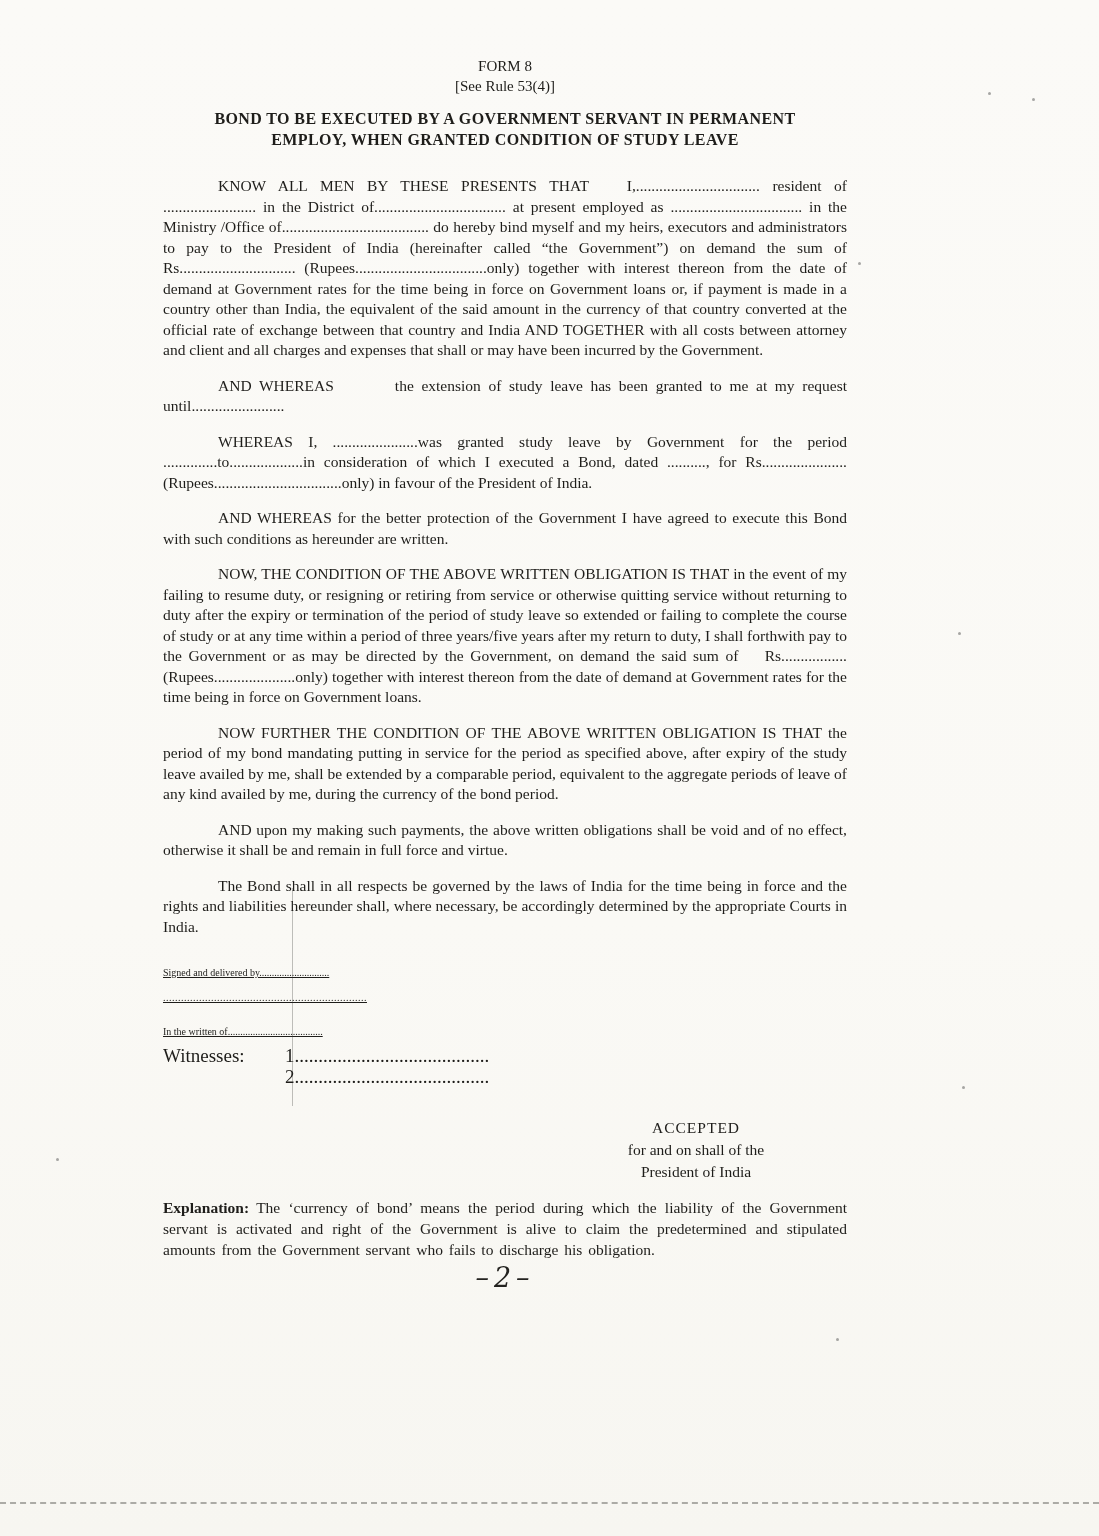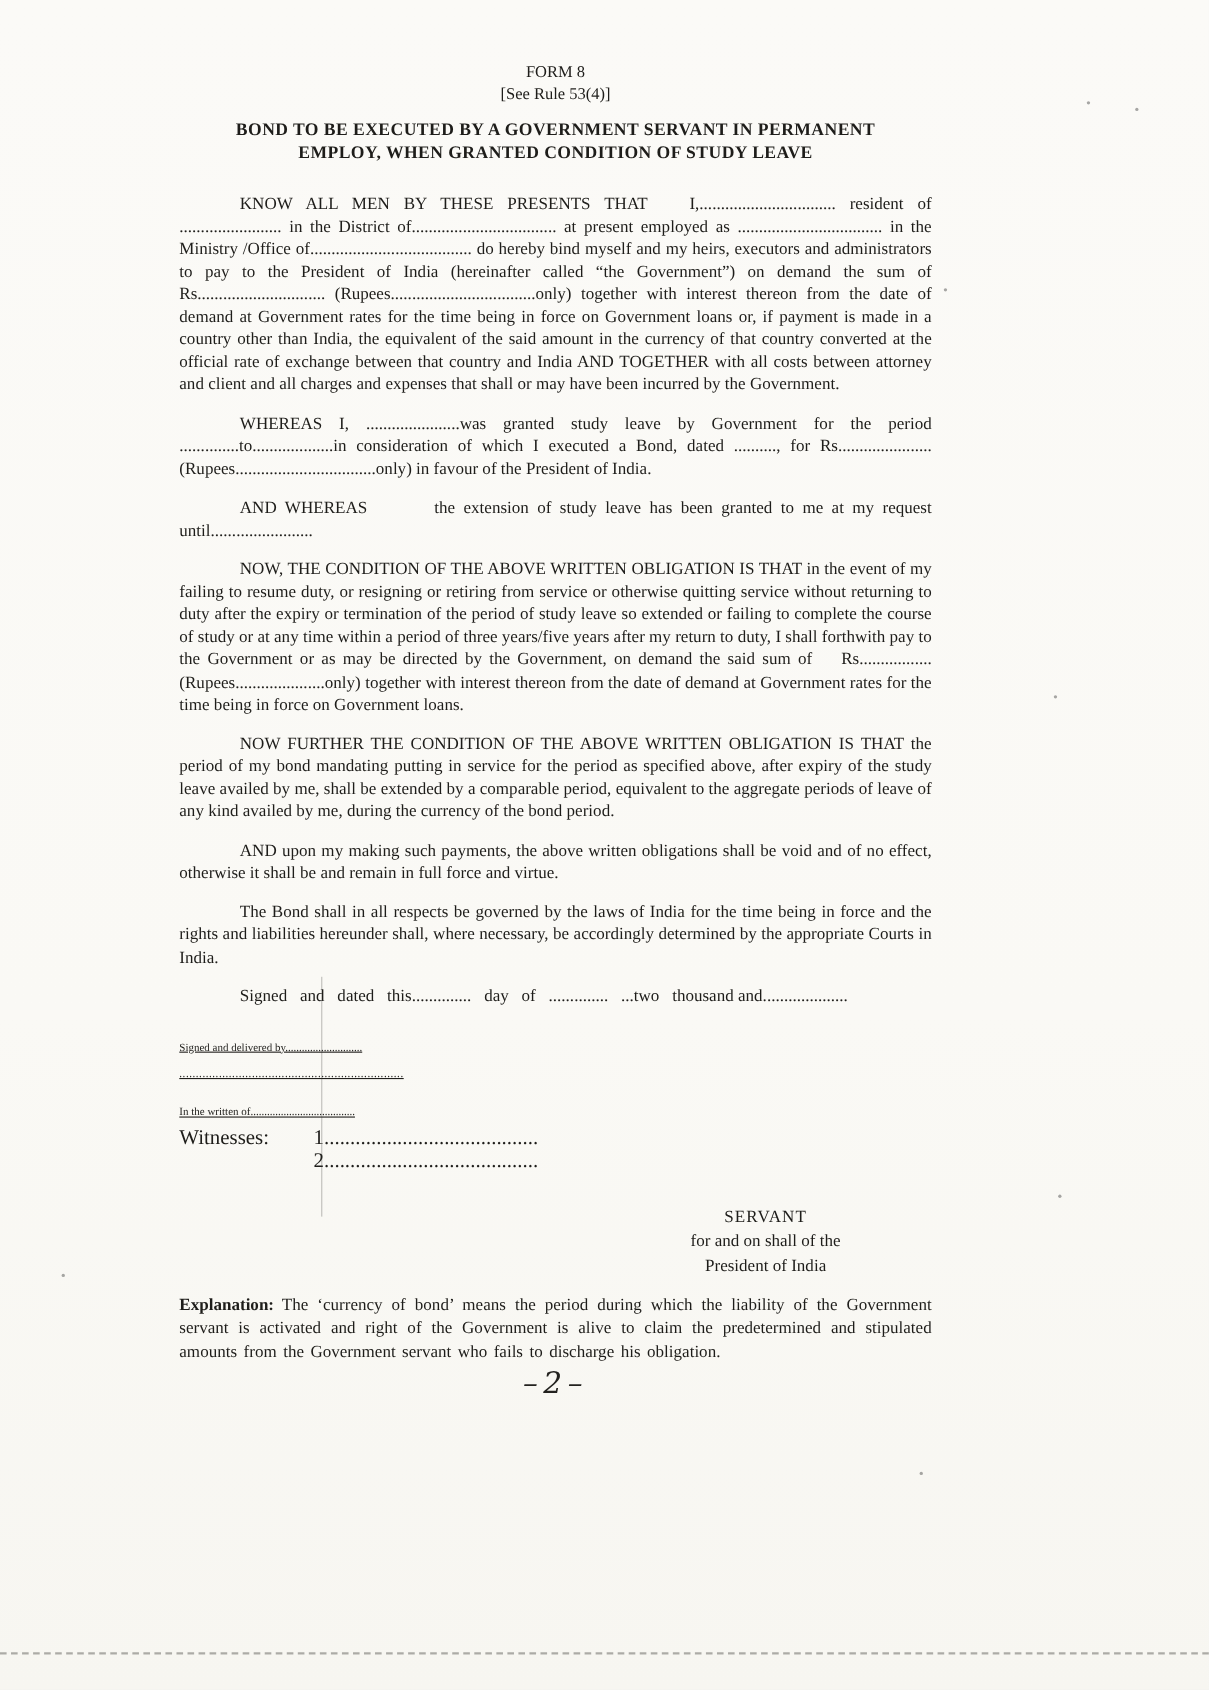--- a/index.html
+++ b/index.html
@@ -101,42 +101,42 @@
       <div>FORM 8</div>
       <div>[See Rule 53(4)]</div>
     </div>
 
     <div class="doc-title">
       <div>BOND TO BE EXECUTED BY A GOVERNMENT SERVANT IN PERMANENT</div>
       <div>EMPLOY, WHEN GRANTED CONDITION OF STUDY LEAVE</div>
     </div>
 
     <p class="para first">KNOW ALL MEN BY THESE PRESENTS THAT&nbsp;&nbsp; I,................................ resident of ........................ in the District of.................................. at present employed as .................................. in the Ministry /Office of...................................... do hereby bind myself and my heirs, executors and administrators to pay to the President of India (hereinafter called “the Government”) on demand the sum of Rs.............................. (Rupees..................................only) together with interest thereon from the date of demand at Government rates for the time being in force on Government loans or, if payment is made in a country other than India, the equivalent of the said amount in the currency of that country converted at the official rate of exchange between that country and India AND TOGETHER with all costs between attorney and client and all charges and expenses that shall or may have been incurred by the Government.</p>
+    <p class="para">AND WHEREAS&nbsp;&nbsp;&nbsp;&nbsp;&nbsp;&nbsp;&nbsp; the extension of study leave has been granted to me at my request until........................</p>
     <p class="para">WHEREAS I, ......................was granted study leave by Government for the period ..............to...................in consideration of which I executed a Bond, dated .........., for Rs......................(Rupees.................................only) in favour of the President of India.</p>
-    <p class="para">AND WHEREAS&nbsp;&nbsp;&nbsp;&nbsp;&nbsp;&nbsp;&nbsp; the extension of study leave has been granted to me at my request until........................</p>
+    <p class="para">AND WHEREAS for the better protection of the Government I have agreed to execute this Bond with such conditions as hereunder are written.</p>
     <p class="para">NOW, THE CONDITION OF THE ABOVE WRITTEN OBLIGATION IS THAT in the event of my failing to resume duty, or resigning or retiring from service or otherwise quitting service without returning to duty after the expiry or termination of the period of study leave so extended or failing to complete the course of study or at any time within a period of three years/five years after my return to duty, I shall forthwith pay to the Government or as may be directed by the Government, on demand the said sum of&nbsp;&nbsp;&nbsp; Rs................. (Rupees.....................only) together with interest thereon from the date of demand at Government rates for the time being in force on Government loans.</p>
     <p class="para">NOW FURTHER THE CONDITION OF THE ABOVE WRITTEN OBLIGATION IS THAT the period of my bond mandating putting in service for the period as specified above, after expiry of the study leave availed by me, shall be extended by a comparable period, equivalent to the aggregate periods of leave of any kind availed by me, during the currency of the bond period.</p>
     <p class="para">AND upon my making such payments, the above written obligations shall be void and of no effect, otherwise it shall be and remain in full force and virtue.</p>
     <p class="para">The Bond shall in all respects be governed by the laws of India for the time being in force and the rights and liabilities hereunder shall, where necessary, be accordingly determined by the appropriate Courts in India.</p>
-    <p class="para">Signed&nbsp;&nbsp;&nbsp;and&nbsp;&nbsp;&nbsp;dated&nbsp;&nbsp;&nbsp;this..............&nbsp;&nbsp;&nbsp;day&nbsp;&nbsp;&nbsp;of&nbsp;&nbsp;&nbsp;..............&nbsp;&nbsp;&nbsp;...two&nbsp;&nbsp;&nbsp;thousand and....................</p>
 
     <div class="sig-line sig-delivered">Signed and delivered by............................</div>
     <div class="sig-line sig-dotted">....................................................................</div>
     <div class="sig-line sig-presence">In the written of......................................</div>
 
     <div class="witness-block">
       <span class="witness-label">Witnesses:</span>
       <span class="witness-lines">
         <span>1.........................................</span>
         <span>2.........................................</span>
       </span>
     </div>
 
     <div class="accepted-block">
-      <div class="accepted-head">SERVANT</div>
+      <div class="accepted-head">ACCEPTED</div>
       <div>for and on shall of the</div>
       <div>President of India</div>
     </div>
 
     <p class="explanation"><span class="exp-label">Explanation:</span><span>The ‘currency of bond’ means the period during which the liability of the Government servant is activated and right of the Government is alive to claim the predetermined and stipulated amounts from the Government servant who fails to discharge his obligation.</span></p>
 
     <div class="page-number">–2–</div>
   </div>
 
   <div class="crease"></div>

